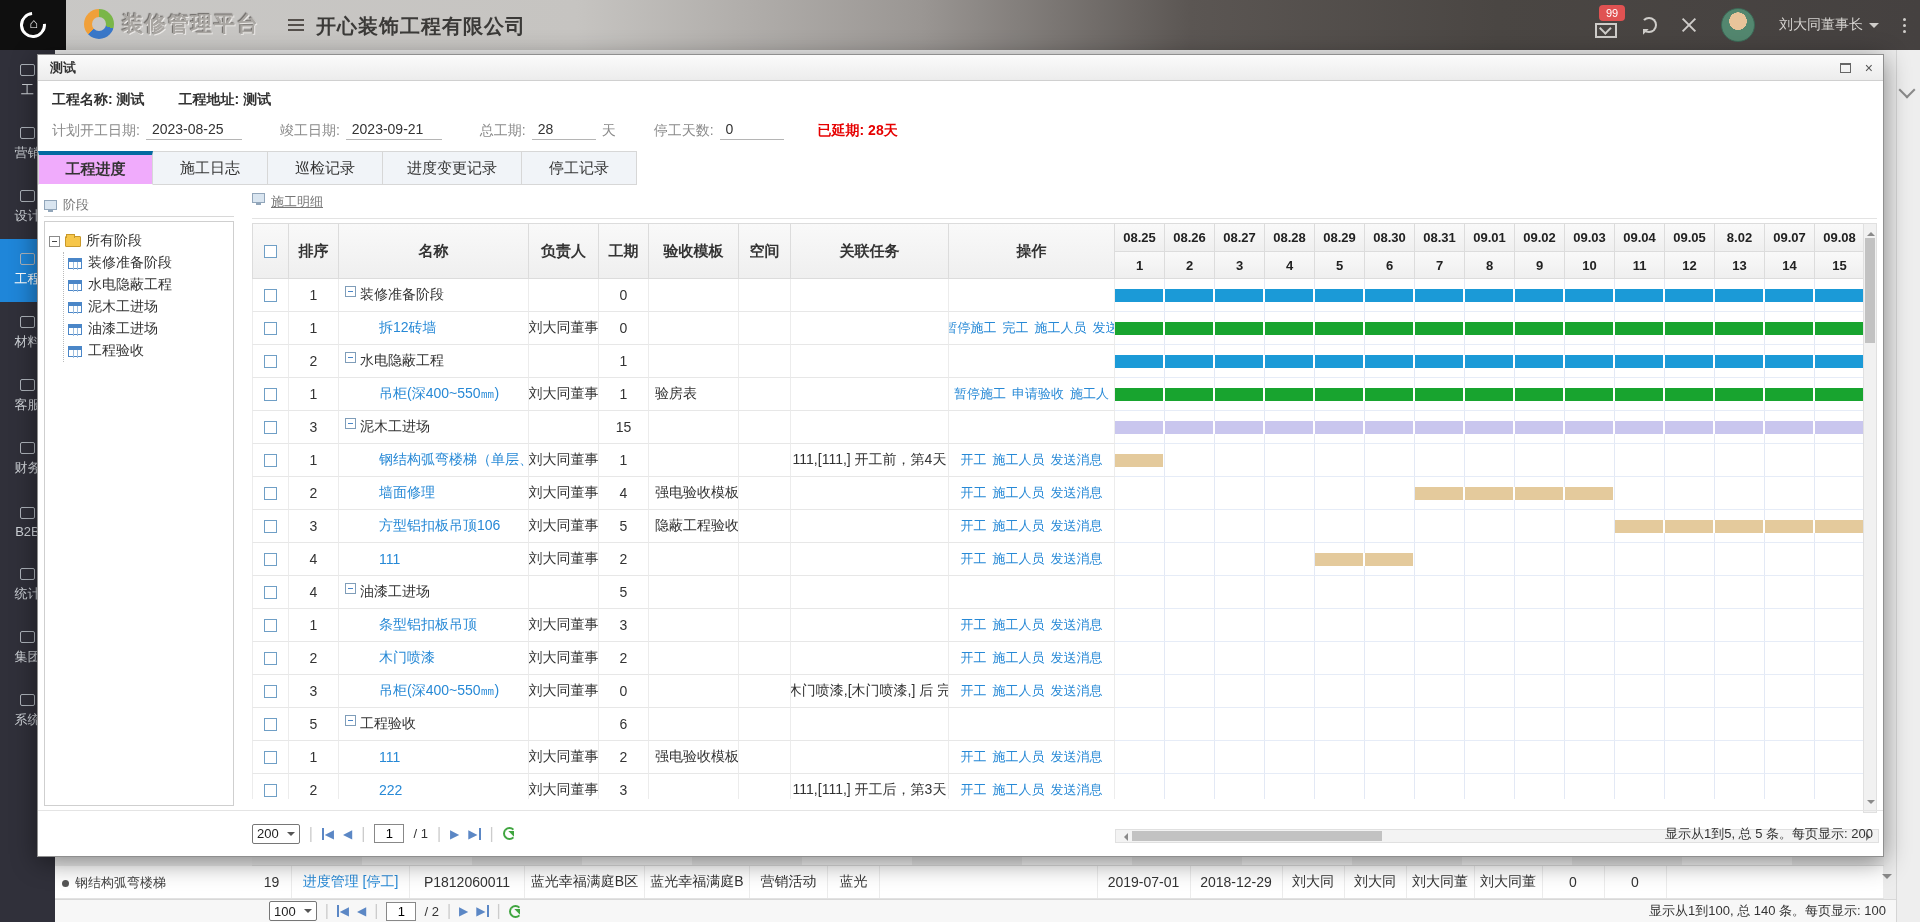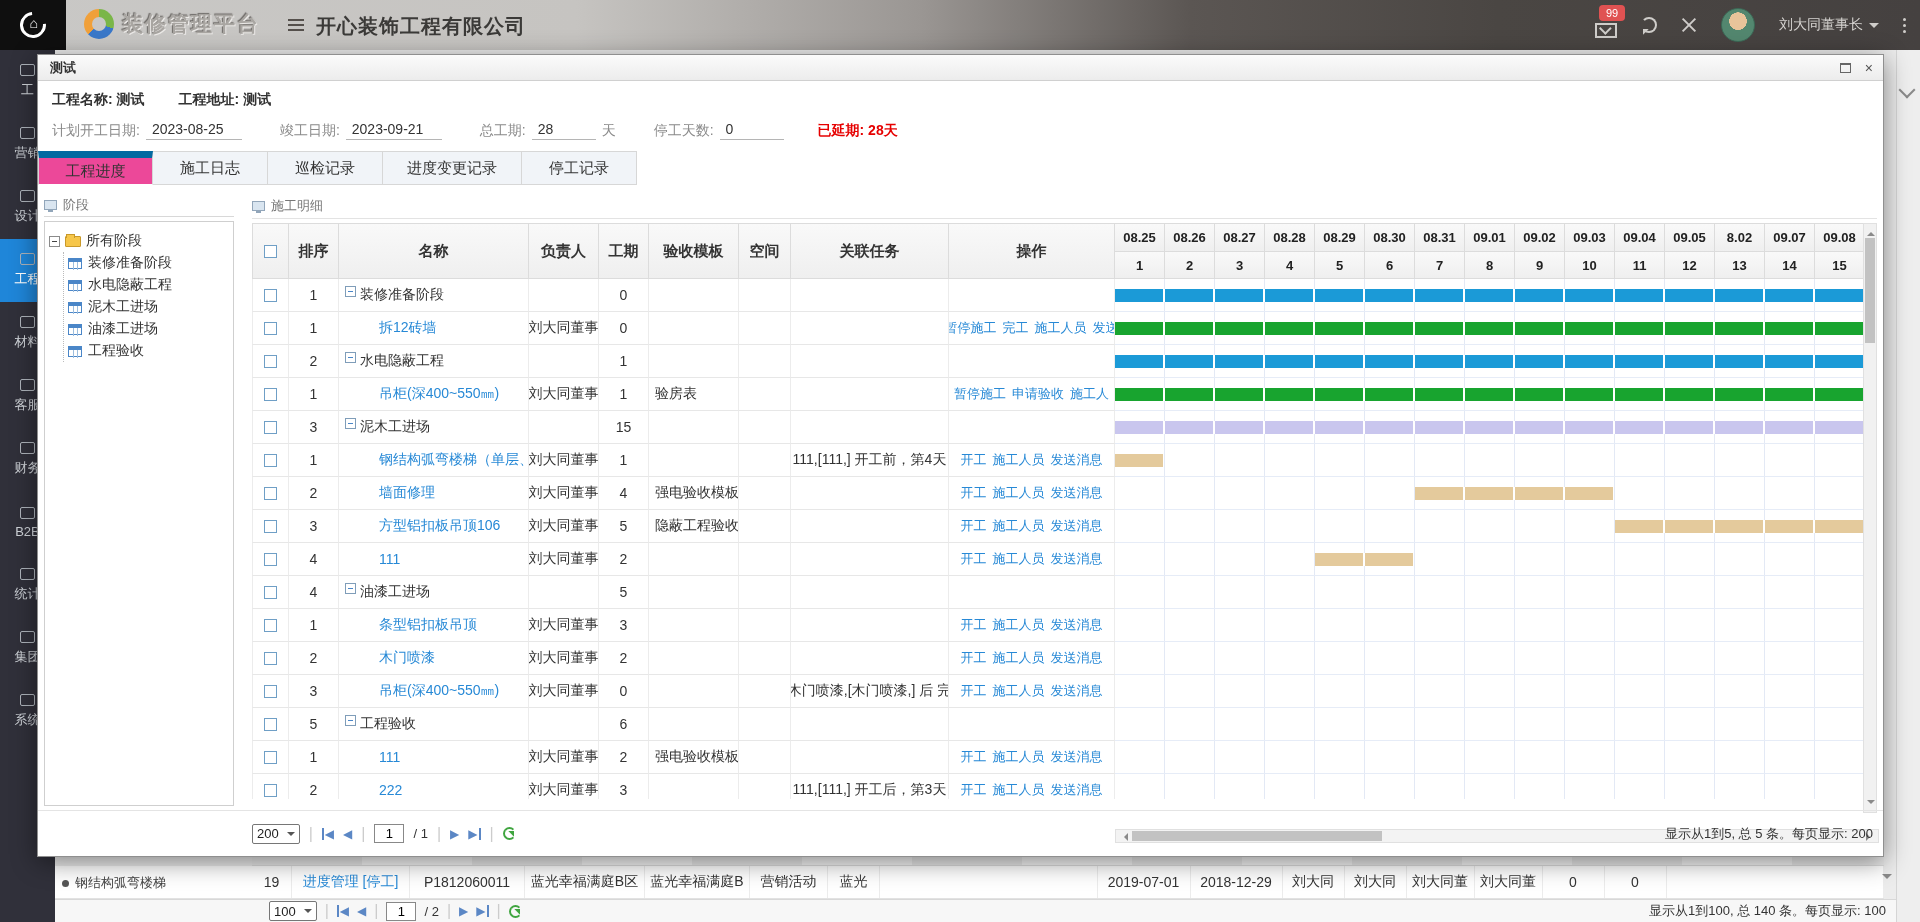--- a/index.html
+++ b/index.html
@@ -85,41 +85,41 @@
   .f-label { color:#8a8a8a; }
   .f-val { display:inline-block; border-bottom:1px solid #b5b5b5; min-width:96px; padding:0 2px 2px 6px; color:#333; }
   .f-val.narrow { min-width:64px; }
   .f-gap { width:26px; }
   .delay { color:#e60000; font-weight:bold; margin-left:28px; }
 
   .m-tabs { position:absolute; left:0; top:96px; height:34px; display:flex; }
   .tab { min-width:115px; padding:0 24px; display:flex; align-items:center; justify-content:center; font-size:15px; color:#333;
     background:#f1f4f8; border:1px solid #d7d7d7; border-left:none; cursor:pointer; }
   .tab:first-child { border-left:1px solid #d7d7d7; }
-  .tab.active { background:#ec4899; border-top:7px solid #0369a1; border-bottom:1px solid #fff; font-weight:normal; }
+  .tab.active { background:#f0abfc; border-top:4px solid #0369a1; border-bottom:1px solid #fff; font-weight:bold; }
 
   
   .stage-panel { position:absolute; left:6px; top:138px; width:190px; bottom:50px; }
   .panel-head { height:24px; display:flex; align-items:center; gap:6px; font-size:13px; color:#777; border-bottom:1px solid #d8d8d8; }
   .icon-monitor { width:13px; height:10px; border:1px solid #92a6ba; background:#d9e5f0; position:relative; }
   .icon-monitor::after { content:""; position:absolute; left:3px; bottom:-3px; width:5px; height:2px; background:#92a6ba; }
   .tree-box { position:absolute; left:0; right:0; top:28px; bottom:0; border:1px solid #cfcfcf; background:#fff; padding:8px 4px; font-size:14px; color:#333; }
   .tree-root { display:flex; align-items:center; gap:5px; cursor:pointer; height:22px; }
   .expander { width:11px; height:11px; border:1px solid #8b8b8b; background:#fff; position:relative; flex:none; }
   .expander::after { content:""; position:absolute; left:2px; top:4px; width:5px; height:1px; background:#444; }
   .icon-folder { width:16px; height:11px; background:#f6c64a; border:1px solid #c9992a; border-radius:1px; position:relative; flex:none; }
   .icon-folder::before { content:""; position:absolute; left:0; top:-3px; width:7px; height:3px; background:#f6c64a; border:1px solid #c9992a; border-bottom:none; }
   .tree-children { margin-left:14px; border-left:1px dotted #bbb; padding-left:4px; }
   .tree-child { display:flex; align-items:center; gap:6px; height:22px; cursor:pointer; }
   .icon-table { width:14px; height:11px; border:1px solid #4a86c8; background:linear-gradient(#4a86c8 0 3px, #fff 3px 100%); position:relative; flex:none; }
   .icon-table::after { content:""; position:absolute; left:4px; top:3px; width:1px; height:8px; background:#9dbede; box-shadow:4px 0 0 #9dbede; }
 
   
   .detail-panel { position:absolute; left:214px; right:6px; top:138px; bottom:46px; }
-  .detail-head { height:26px; display:flex; align-items:center; gap:6px; font-size:13px; color:#777; border-bottom:1px solid #e3e3e3; }
+  .detail-head { height:26px; display:flex; align-items:flex-start; gap:6px; font-size:13px; color:#777; border-bottom:1px solid #e3e3e3;text-decoration:underline; }
   .detail-buttons { position:absolute; right:0; top:-4px; display:flex; gap:6px;margin-top:44px; }
   .toolbtn { height:25px; border:1px solid #c6c6c6; border-radius:3px; background:linear-gradient(#fff,#f3f3f3); font-size:13px; color:#333; display:flex; align-items:center; padding:0 9px; gap:4px; cursor:pointer; }
   .ic-pencil { width:12px; height:12px; position:relative; }
   .ic-pencil::after { content:""; position:absolute; left:5px; top:0; width:3px; height:11px; background:#f0a23c; transform:rotate(40deg); border-bottom:3px solid #8a5a20; }
   .ic-circle { width:14px; height:14px; border-radius:50%; background:#3fae3f; color:#fff; font-size:11px; font-weight:bold; display:flex; align-items:center; justify-content:center; line-height:1; }
 
   
   .grid { position:absolute; left:0; right:0; top:30px; }
   .ghead { display:flex; }
   .hcell { background:linear-gradient(#f9f9f9,#efefef); border:1px solid #dcdcdc; border-left:none; display:flex; align-items:center; justify-content:center; font-size:15px; font-weight:bold; color:#333; height:56px; }

